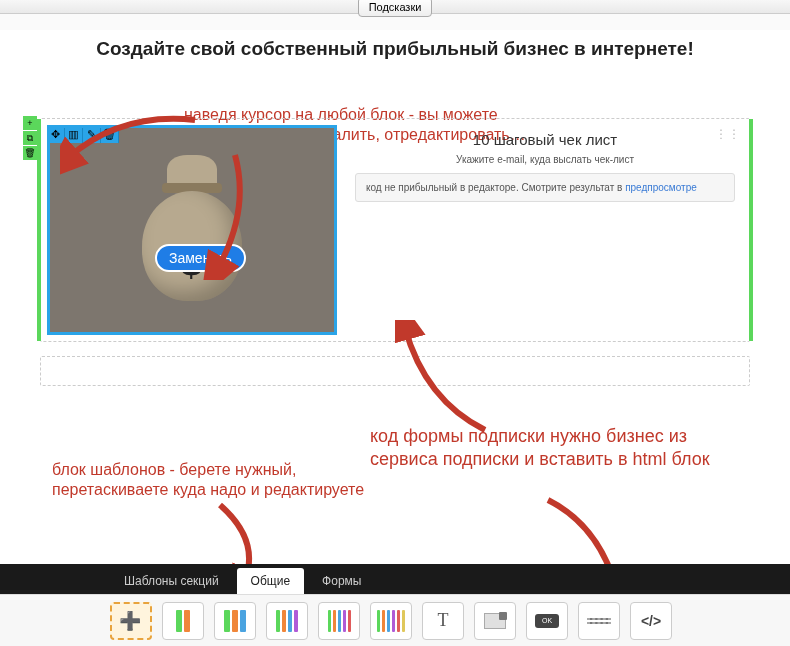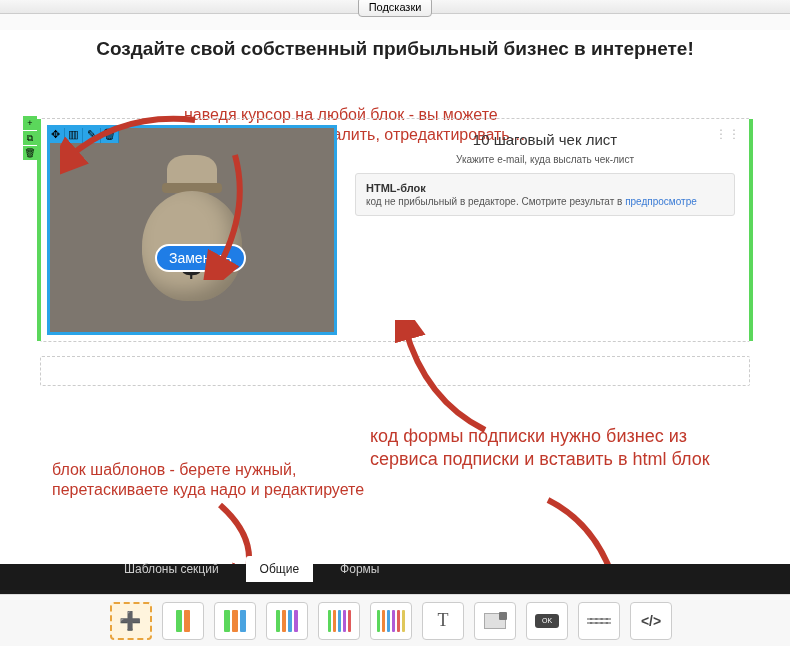--- a/index.html
+++ b/index.html
@@ -40,21 +40,21 @@
 .t-gray { font-size:10px; color:#555; margin:6px 0; }
 .html-block { margin-top:8px; border:1px solid #ddd; background:#f6f6f6; border-radius:3px; padding:8px 10px; text-align:left; font-size:10px; color:#555; }
 .html-block b { color:#333; font-size:11px; display:block; margin-bottom:2px; }
 .html-block a { color:#3a7bd5; text-decoration:none; }
 
 .bottom-dashed { margin-top:14px; height:30px; border:1px dashed #ccc; border-radius:2px; }
 
 .arrow { position:absolute; pointer-events:none; }
 
 .bottombar { position:absolute; bottom:0; left:0; right:0; height:82px; background:#fff; }
-.tabs-row { height:30px; background:#1a1a1a; display:flex; align-items:flex-end; padding:12px 110px; gap:13px; }
+.tabs-row { height:30px; background:#1a1a1a; display:flex; align-items:flex-end; padding:0 110px; gap:4px; }
 .tab { color:#ccc; font-size:12px; padding:6px 14px; cursor:pointer; }
 .tab.active { background:#fff; color:#222; border-radius:3px 3px 0 0; }
 .tpl-row { height:52px; display:flex; align-items:center; gap:10px; padding:0 110px; background:#f7f7f7; border-top:1px solid #ddd; }
 .tpl { width:42px; height:38px; background:#fff; border:1px solid #ccc; border-radius:4px; display:flex; align-items:center; justify-content:center; cursor:pointer; }
 .tpl.sel { border:2px dashed #e8a33d; background:#fff4dd; }
 .bars { display:flex; gap:2px; }
 .bars span { width:6px; height:22px; border-radius:1px; }
 .c-g{background:#5bd75b}.c-o{background:#f0863a}.c-b{background:#4aa3e0}.c-p{background:#b05bd7}.c-r{background:#e05b5b}.c-y{background:#e0c85b}
 .tpl-icon { font-size:18px; color:#555; font-family: Georgia, serif; }
 .tpl-img { width:22px; height:16px; background:#e0e0e0; border:1px solid #aaa; position:relative; }
@@ -98,21 +98,20 @@
             <div class="bag-tie"></div>
             <div class="bag-body"></div>
           <div class="bag-dollar">$</div>
         </div>
         <div class="replace-pill">Заменить</div>
       </div>
       <div class="text-col">
         <div class="t-small">10 шаговый чек лист</div>
         <div class="t-gray">Укажите e-mail, куда выслать чек-лист</div>
         <div class="html-block">
-          <b>HTML-блок</b>
           <span>код не прибыльный в редакторе. Смотрите результат в </span><a href="#">предпросмотре</a>
         </div>
       </div>
     </div>
   </div>
 
   <div class="bottom-dashed"></div>
 
   <div class="annot a2">код формы подписки нужно бизнес из сервиса подписки и вставить в html блок</div>
   <div class="annot a3">блок шаблонов - берете нужный, перетаскиваете куда надо и редактируете</div>

